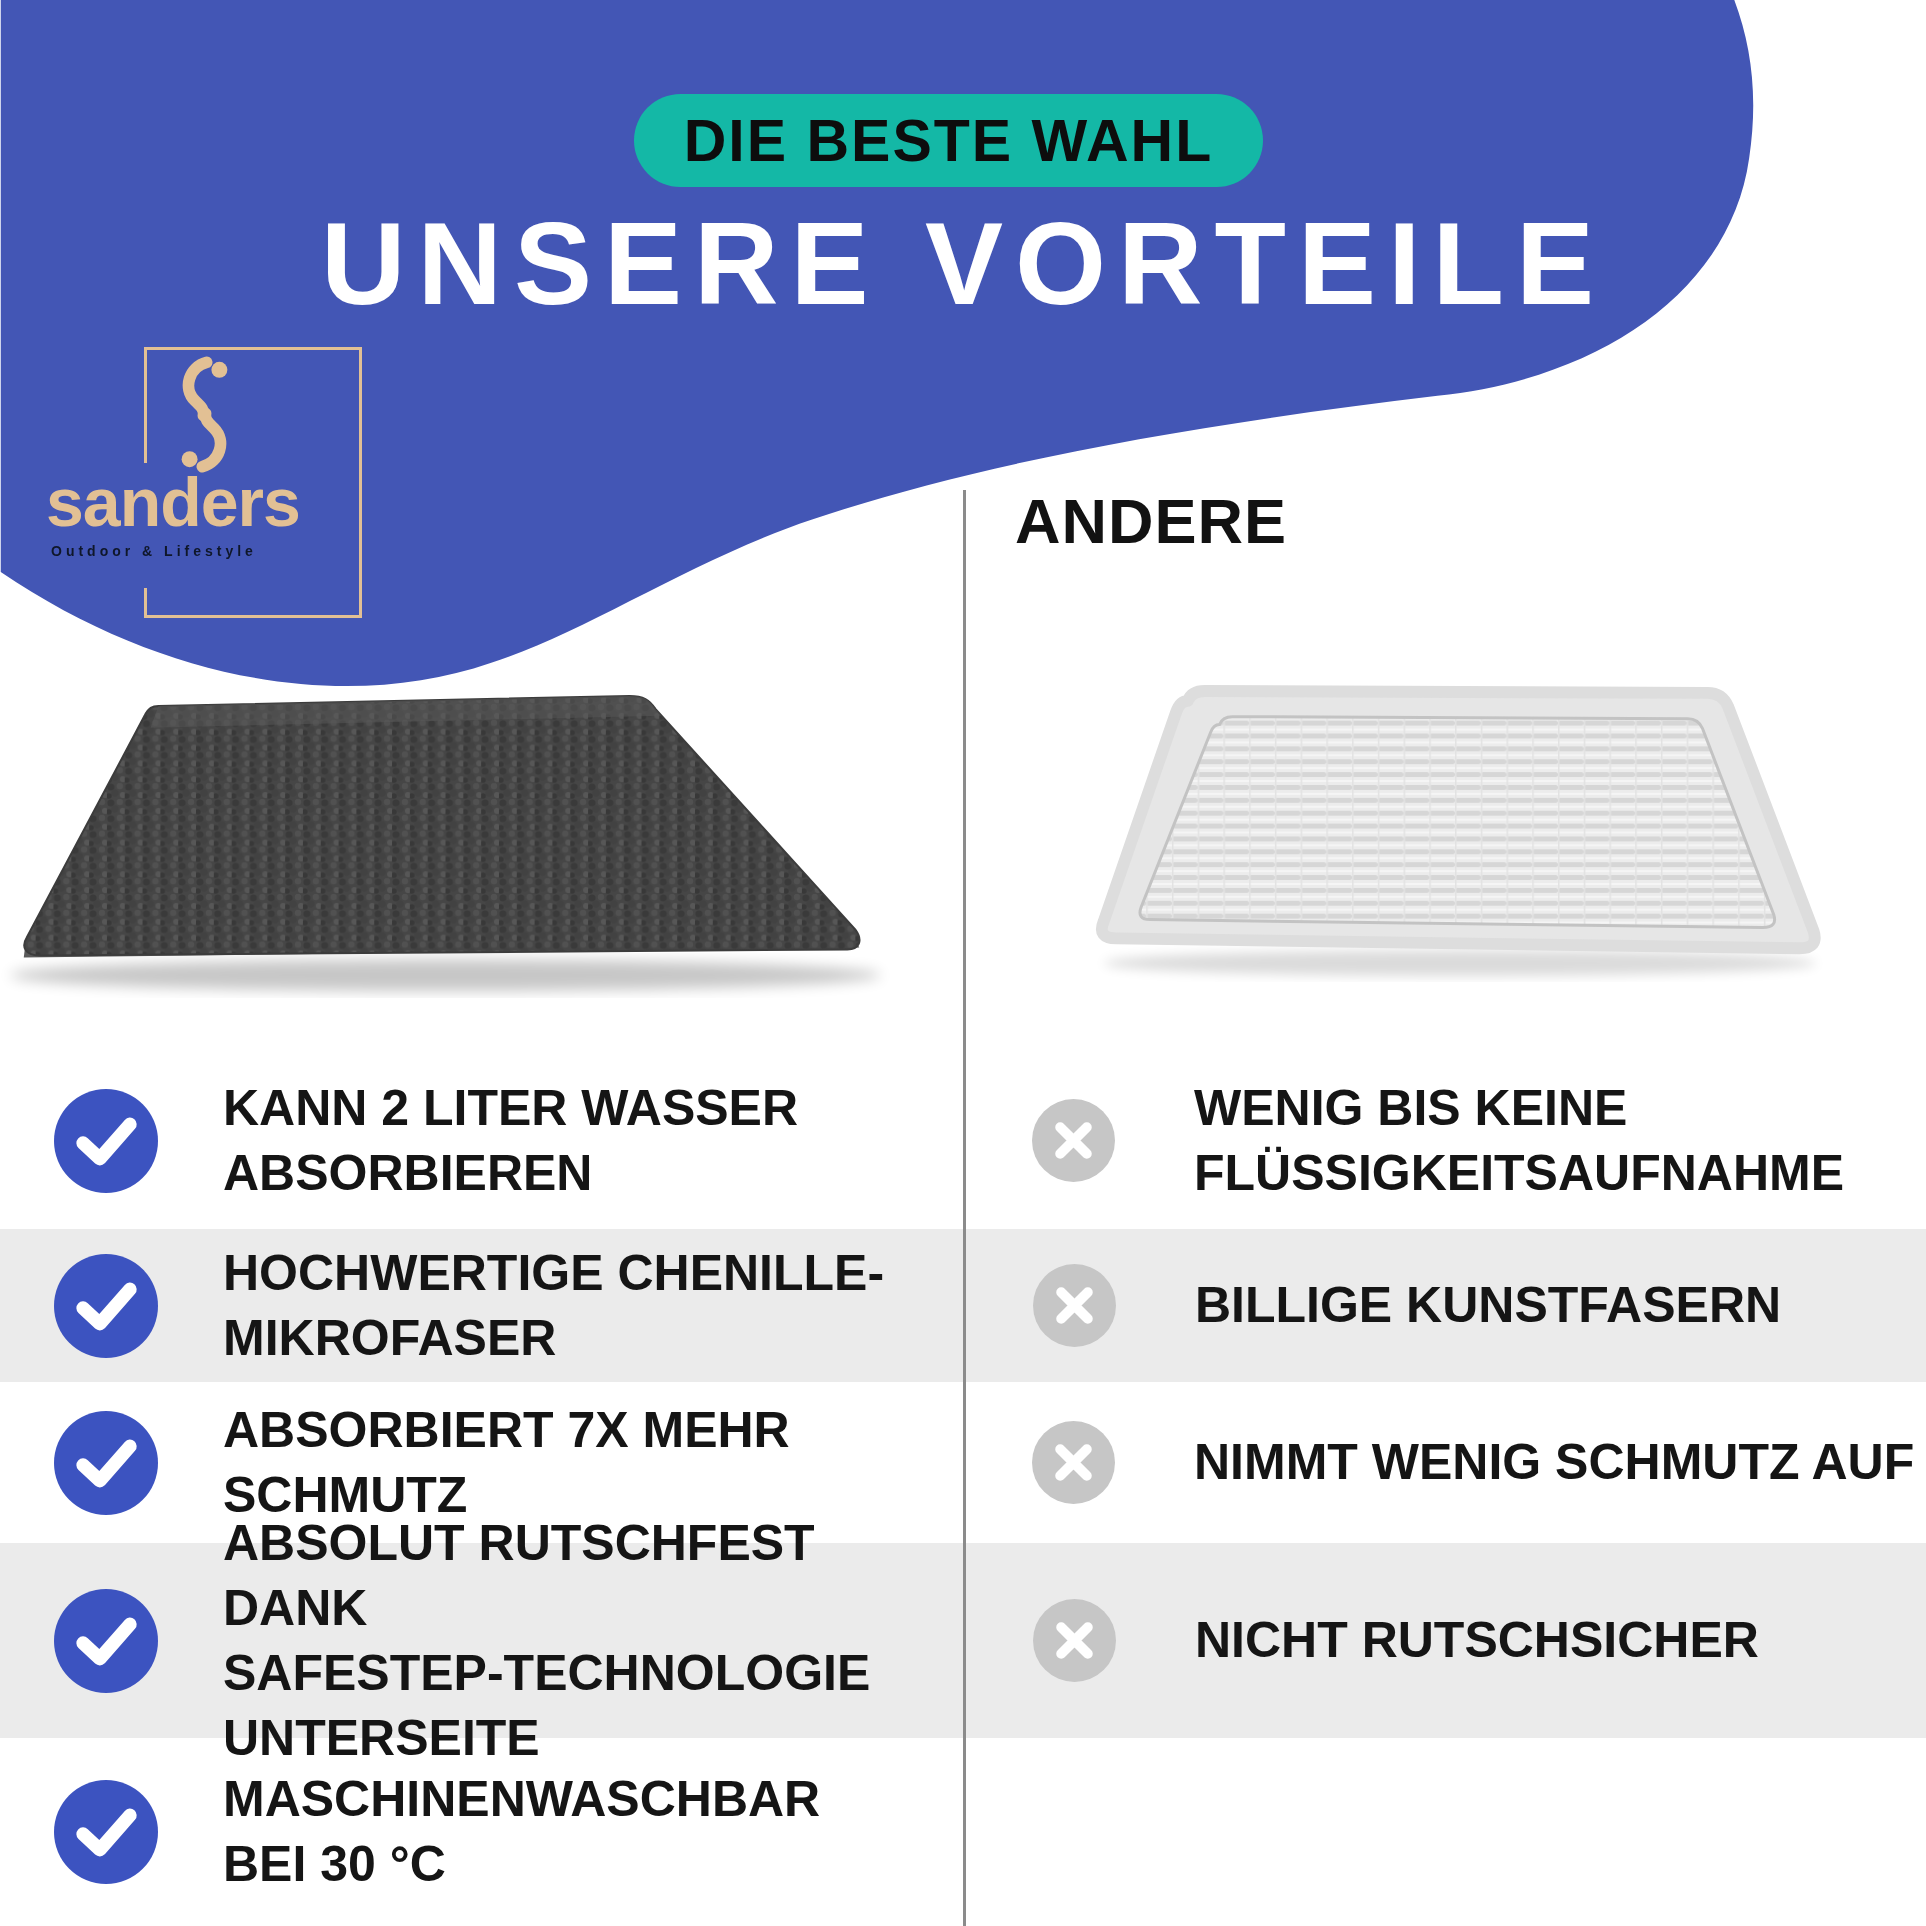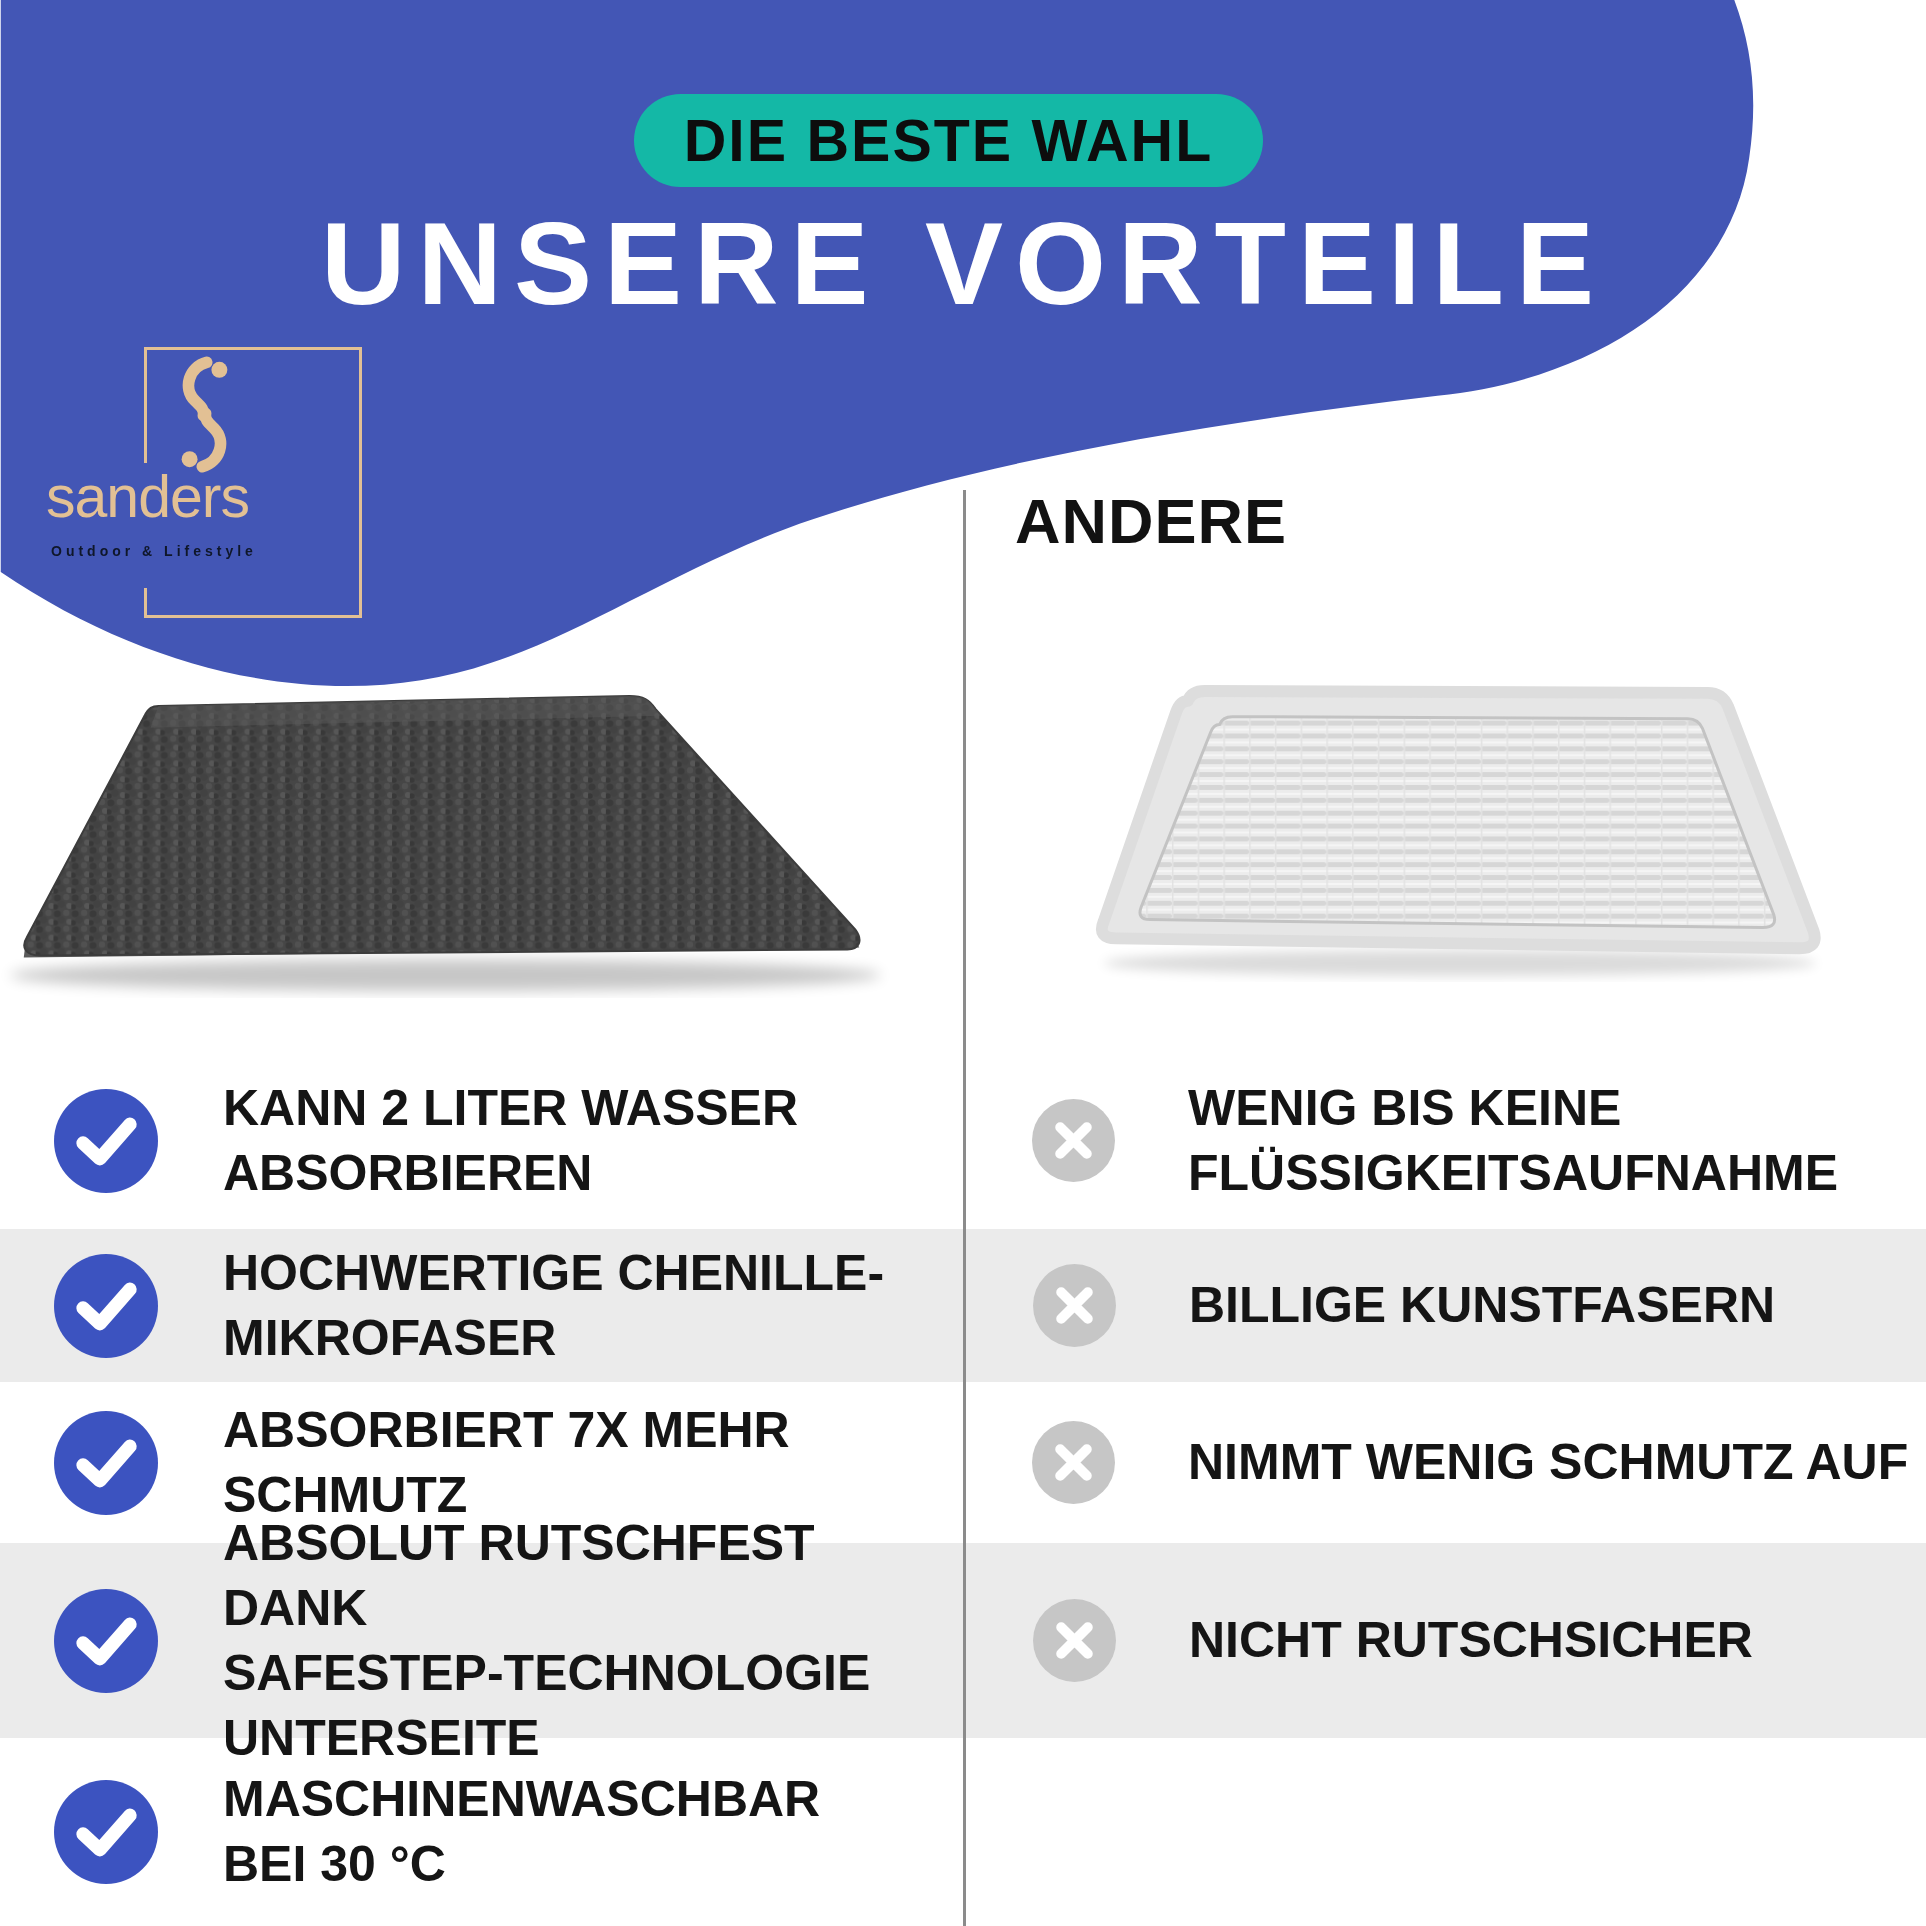--- a/index.html
+++ b/index.html
@@ -35,21 +35,21 @@
   }
   .logo-frame-gap{
     position:absolute;z-index:4;
     left:135px;top:463px;width:18px;height:125px;
     background:#4356b5;
   }
   .logo-glyph{position:absolute;z-index:5;left:166px;top:356px;}
   .logo-word{
     position:absolute;z-index:5;
     left:46px;top:463px;width:317px;
-    font-size:59px;font-weight:normal;color:#e2c094;letter-spacing:-1px;
+    font-size:68px;font-weight:bold;color:#e2c094;letter-spacing:-1px;
   }
   .logo-tagline{
     position:absolute;z-index:5;
     left:51px;top:543px;width:317px;
     font-size:14px;font-weight:bold;color:#0f172a;letter-spacing:4px;
     white-space:nowrap;
   }
   
   .competitor-title{
     position:absolute;z-index:3;
@@ -64,21 +64,21 @@
     position:absolute;z-index:6;
     left:963px;top:490px;width:3px;height:1437px;
     background:#8b8b8b;
   }
   
   .rows{position:absolute;z-index:4;left:0;top:1052px;width:1927px;}
   .row{display:flex;width:100%;}
   .row.alt{background:#ebebeb;justify-content:space-between;}
   .cell{display:flex;align-items:center;box-sizing:border-box;}
   .cell.pro{width:963px;padding-left:54px;}
-  .cell.con{width:963px;padding-left:69px;}
+  .cell.con{width:963px;padding-left:69px;gap:6px;}
   .icon-wrap{flex:0 0 auto;display:flex;align-items:center;justify-content:center;}
   .feature-text{
     white-space:pre-line;
     font-weight:bold;color:#151515;
     font-size:50px;line-height:65px;letter-spacing:0px;
   }
   .cell.pro .feature-text{margin-left:65px;}
   .cell.con .feature-text{margin-left:73px;}
   .r1{height:177px;} .r2{height:153px;} .r3{height:161px;} .r4{height:195px;} .r5{height:187px;}
 </style>

